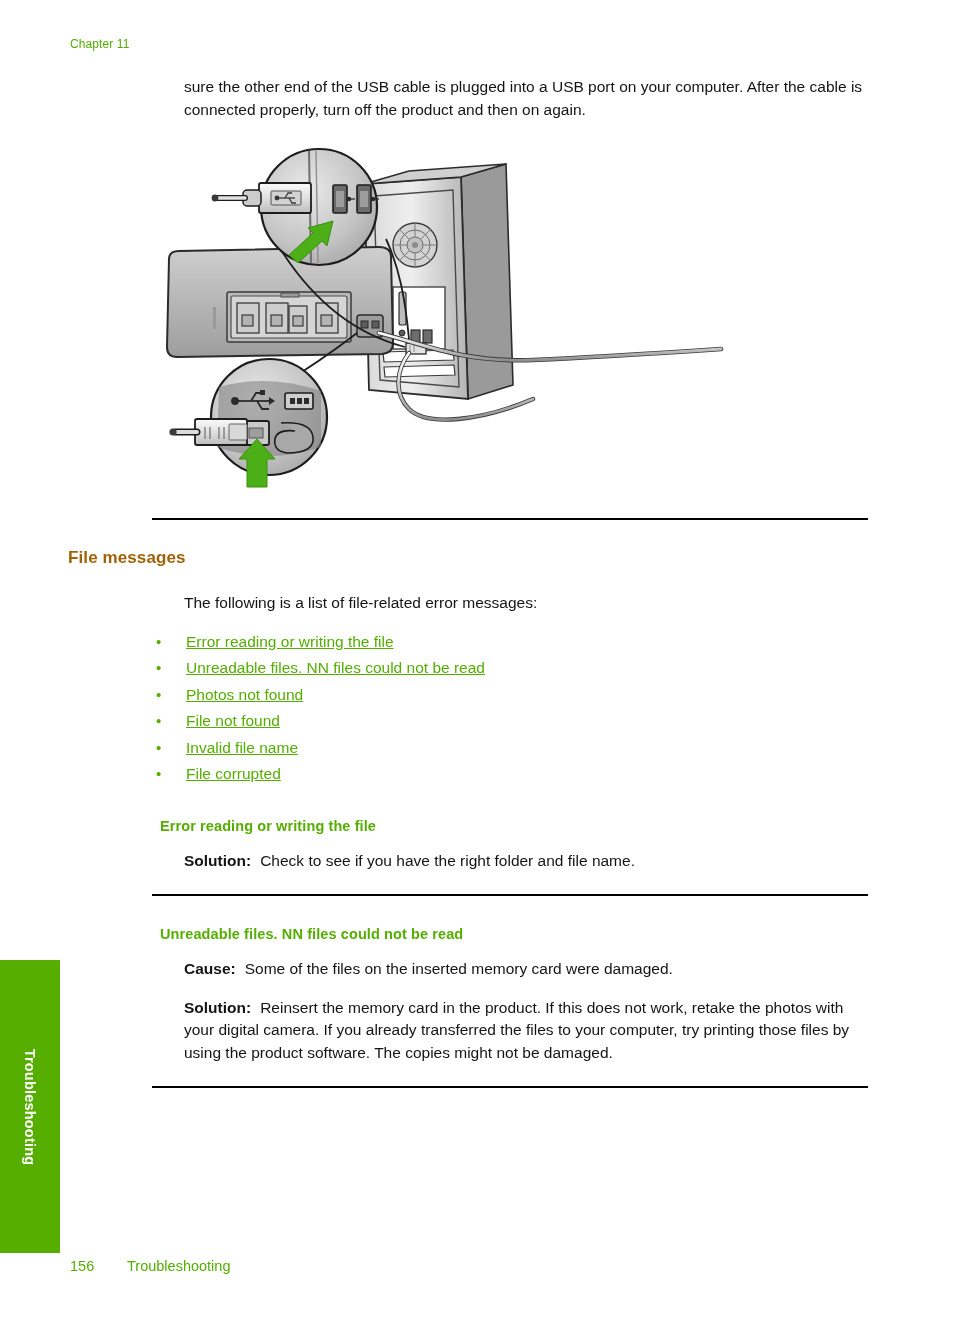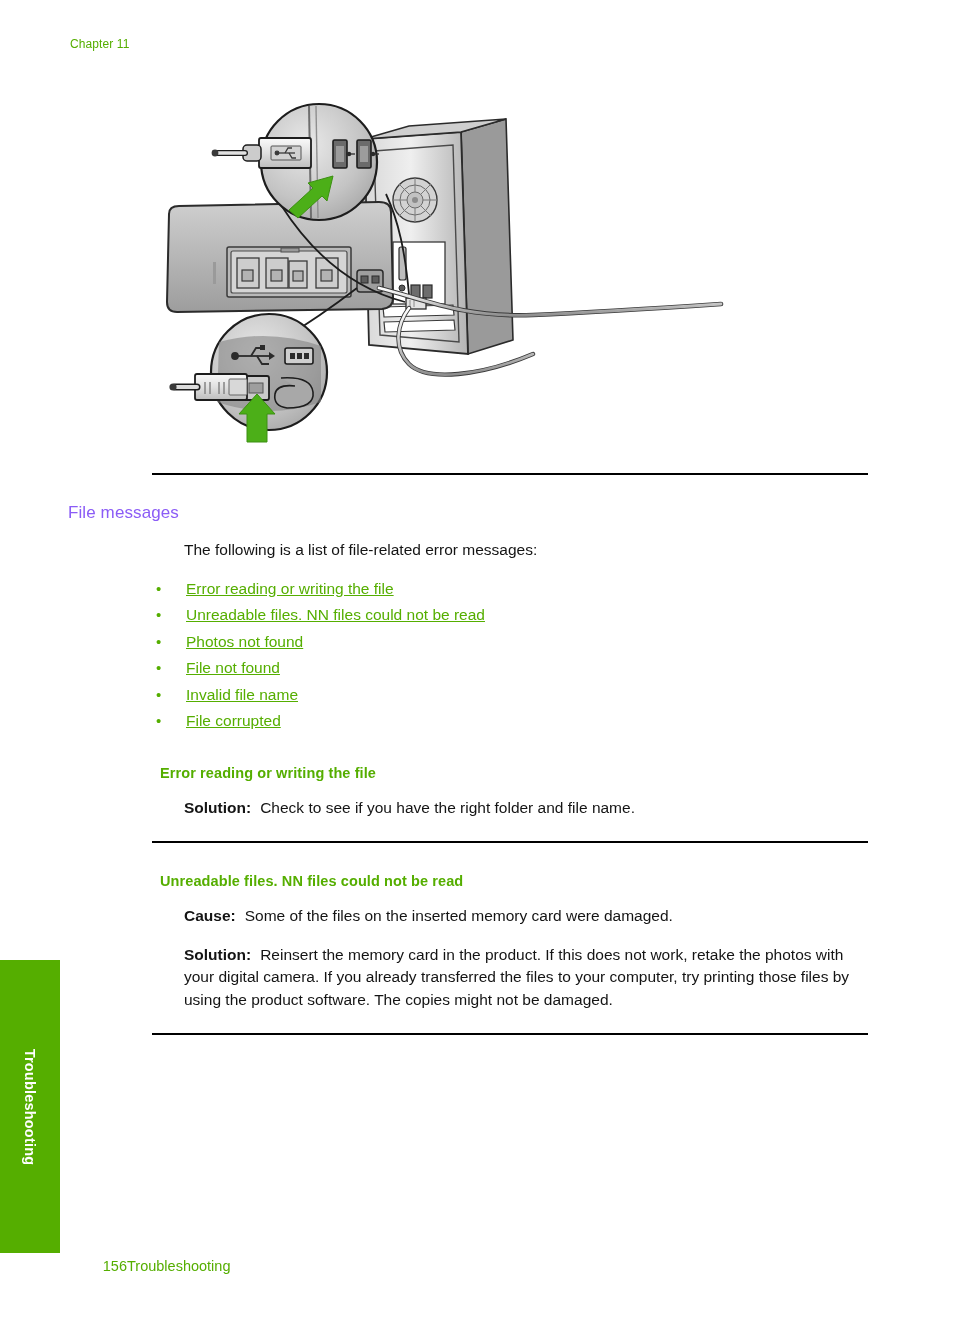--- a/index.html
+++ b/index.html
@@ -70,22 +70,22 @@
     border: 0;
     border-top: 2px solid #000;
     margin: 22px 0 0 84px;
     width: 716px;
   }
 
   
   .h1-green {
     margin: 28px 0 0 0;
     font-size: 17px;
-    font-weight: normal;
-    color: #8b5cf6;
+    font-weight: bold;
+    color: #a16207;
     letter-spacing: .1px;
   }
   .h2-green {
     margin: 30px 0 0 92px;
     font-size: 14.5px;
     font-weight: bold;
     color: #55AE00;
     letter-spacing: .1px;
   }
 
@@ -136,29 +136,30 @@
   }
 
   
   .footer {
     position: absolute;
     left: 70px;
     top: 1258px;
     font-size: 14.5px;
     color: #55AE00;
   }
-  .footer .pagenum { display: inline-block; width: 57px; text-align: right; }
+  .footer .pagenum { display: inline-block; width: 57px; }
 </style>
 </head>
 <body>
 
 <div class="chapter-head">Chapter 11</div>
 
 <div class="content">
 
+  <p class="body-text">sure the other end of the USB cable is plugged into a USB port on your computer. After the cable is connected properly, turn off the product and then on again.</p>
 
   <div class="figure">
     <svg width="620" height="345" viewBox="0 0 620 345" xmlns="http://www.w3.org/2000/svg">
       <defs>
         <linearGradient id="gMetalV" x1="0" y1="0" x2="1" y2="0">
           <stop offset="0" stop-color="#f2f2f2"></stop>
           <stop offset="0.35" stop-color="#cfcfcf"></stop>
           <stop offset="0.7" stop-color="#e6e6e6"></stop>
           <stop offset="1" stop-color="#a9a9a9"></stop>
         </linearGradient>
@@ -387,21 +388,21 @@
       </g>
     </svg>
   </div>
 
 
 
   <hr class="rule">
 
   <div class="h1-green">File messages</div>
 
-  <p class="body-text" style="margin-top:16px;">The following is a list of file-related error messages:</p>
+  <p class="body-text" style="margin-top:24px;">The following is a list of file-related error messages:</p>
 
   <ul class="link-list">
     <li>
       <span class="bullet">•</span>
       <span class="lnk">Error reading or writing the file</span>
     </li>
     <li>
       <span class="bullet">•</span>
       <span class="lnk">Unreadable files. NN files could not be read</span>
     </li>

